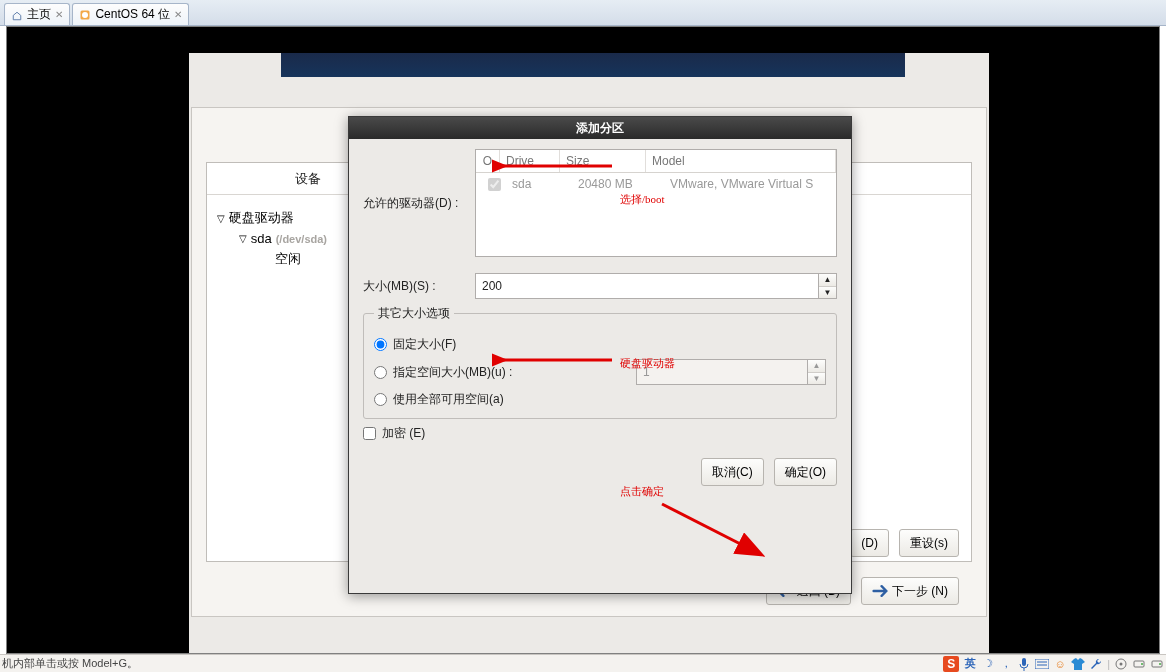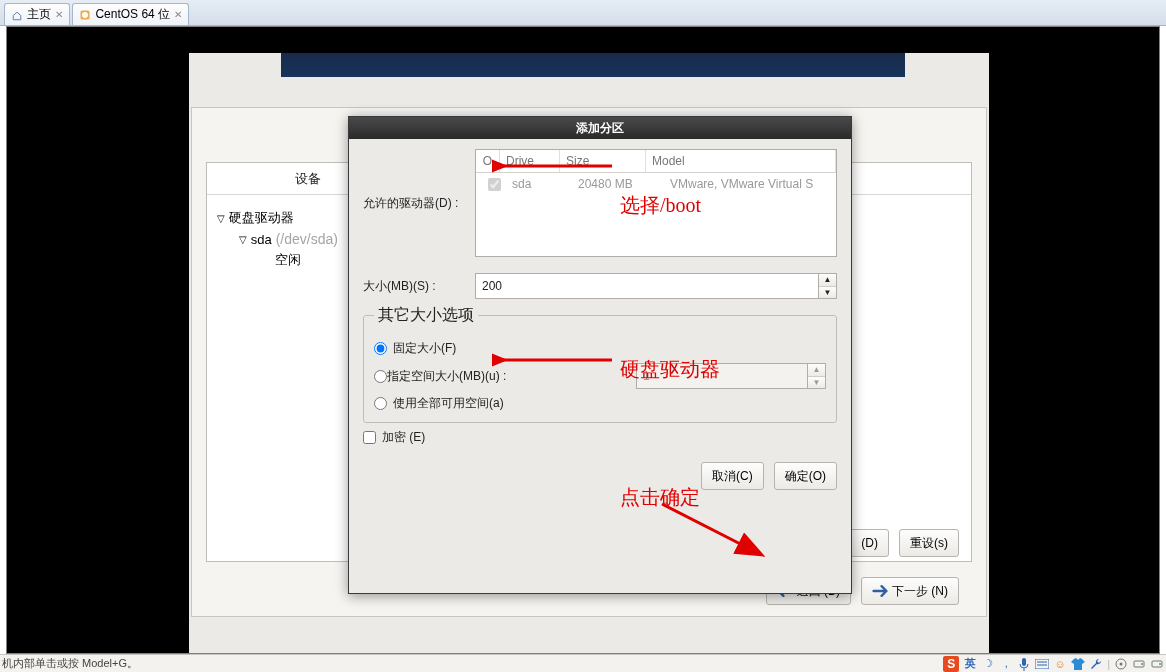--- a/index.html
+++ b/index.html
@@ -15,21 +15,21 @@
 .installer { position: absolute; left: 182px; top: 26px; width: 800px; height: 600px; background: #eceae7; }
 .installer-topbar { position: absolute; left: 92px; top: 0px; width: 624px; height: 24px; background: linear-gradient(#1a2a4a, #16345b); }
 
 .panel-outer { position: absolute; left: 2px; top: 54px; right: 2px; bottom: 36px; background: #f6f4f1; border: 1px solid #c9c6c2; }
 .panel-inner { position: absolute; left: 14px; top: 54px; right: 14px; height: 400px; background: #fff; border: 1px solid #c0bdb9; }
 .panel-heading { position: absolute; left: 0; top: 0; right: 0; height: 32px; border-bottom: 1px solid #d9d6d2; display: flex; align-items: center; justify-content: flex-start; padding-left: 88px; font-size: 13px; color: #222; }
 .panel-body { position: absolute; left: 10px; top: 44px; font-size: 13px; color: #000; }
 .tree-row { display: flex; align-items: center; gap: 4px; padding: 2px 0; }
 .tree-caret { font-size: 10px; }
 .tree-sub { margin-left: 22px; }
-.tree-dev { color: #a8a5a1; font-size: 14px; }
+.tree-dev { color: #a8a5a1; font-size: 11px; font-weight: bold; }
 
 .btn { height: 28px; background: linear-gradient(#fdfdfc,#eceae5); border: 1px solid #b7b4af; border-radius: 3px; font-size: 12px; padding: 0 10px; display: inline-flex; align-items: center; gap: 4px; cursor: pointer; }
 .btn-row-bottom { position: absolute; right: 30px; bottom: 48px; display: flex; gap: 10px; }
 .btn-row-mid { position: absolute; right: 30px; bottom: 96px; display: flex; gap: 10px; }
 .arrow-left, .arrow-right { width: 16px; height: 14px; display: inline-block; }
 
 .dialog { position: absolute; left: 348px; top: 116px; width: 504px; height: 478px; background: #eceae7; border: 1px solid #3a3a3a; box-shadow: 0 2px 12px rgba(0,0,0,.4); }
 .dialog-title { height: 22px; background: linear-gradient(#4a4a4a,#2a2a2a); color: #fff; font-size: 12px; display: flex; align-items: center; justify-content: center; font-weight: bold; }
 .dialog-body { padding: 10px 14px; font-size: 12px; color: #222; }
 .form-row { display: flex; align-items: center; margin-bottom: 6px; }
@@ -45,28 +45,28 @@
 .drive-table { border: 1px solid #b0adab; background: #fff; width: 100%; height: 108px; font-size: 12px; }
 .drive-head { display: flex; border-bottom: 1px solid #d6d3cf; color: #777; }
 .drive-head div { padding: 4px 6px; border-right: 1px solid #e1dedb; }
 .drive-row { display: flex; color: #999; padding: 4px 6px; align-items: center; gap: 6px; }
 .col-cb { width: 24px; display: flex; justify-content: center; }
 .col-drive { width: 60px; }
 .col-size { width: 86px; }
 .col-model { flex: 1; }
 
 fieldset.group { border: 1px solid #c0bdba; border-radius: 3px; padding: 8px 10px 4px; margin-top: 4px; }
-fieldset.group legend { font-size: 16px; padding: 0 4px; }
+fieldset.group legend { font-size: 12px; padding: 0 4px; }
 .radio-row, .check-row { display: flex; align-items: center; gap: 6px; margin: 6px 0; font-size: 12px; }
 .radio-row input, .check-row input { width: 13px; height: 13px; }
 .radio-inline-spin { width: 190px; margin-left: auto; }
 
 .dialog-btns { display: flex; justify-content: flex-end; gap: 10px; padding: 0 14px 10px; }
 
-.anno-red { position: absolute; color: #e00000; font-size: 20px; font-family: "SimSun"; pointer-events: none; }
+.anno-red { position: absolute; color: #e00000; font-size: 11px; font-family: "SimSun"; pointer-events: none; }
 .anno-arrow { position: absolute; pointer-events: none; }
 
 .watermark { position: absolute; left: 408px; top: 338px; color: #c9c6c3; font-size: 14px; letter-spacing: 1px; pointer-events: none; }
 
 .statusbar { position: absolute; left: 0; bottom: 0; width: 100%; height: 18px; background: #f4f2ef; border-top: 1px solid #c8c5c1; font-size: 11px; display: flex; align-items: center; justify-content: space-between; padding: 0 2px; color: #444; }
 .statusbar .tray { display: flex; align-items: center; gap: 4px; }
 .tray-icon { width: 14px; height: 14px; display: inline-flex; align-items: center; justify-content: center; }
 .tray-sep { color: #bbb; }
 .sogou { width: 16px; height: 16px; background: #e74a1f; color: #fff; font-weight: bold; font-size: 12px; display: inline-flex; align-items: center; justify-content: center; border-radius: 2px; }
 
@@ -202,21 +202,21 @@
       </div>
     </div>
 
     <fieldset class="group">
       <legend>其它大小选项</legend>
       <label class="radio-row">
         <input type="radio" name="szopt" checked="" style="">
         <span>固定大小(F)</span>
       </label>
       <div class="radio-row">
-        <label style="display:flex;align-items:center;">
+        <label style="display:flex;align-items:center;gap:6px;">
           <input type="radio" name="szopt" style="">
           <span>指定空间大小(MB)(u) :</span>
         </label>
         <div class="radio-inline-spin">
           <div class="spin disabled">
             <span>1</span>
             <div class="arrows">
                 <span>▲</span>
                 <span>▼</span>
               </div>

